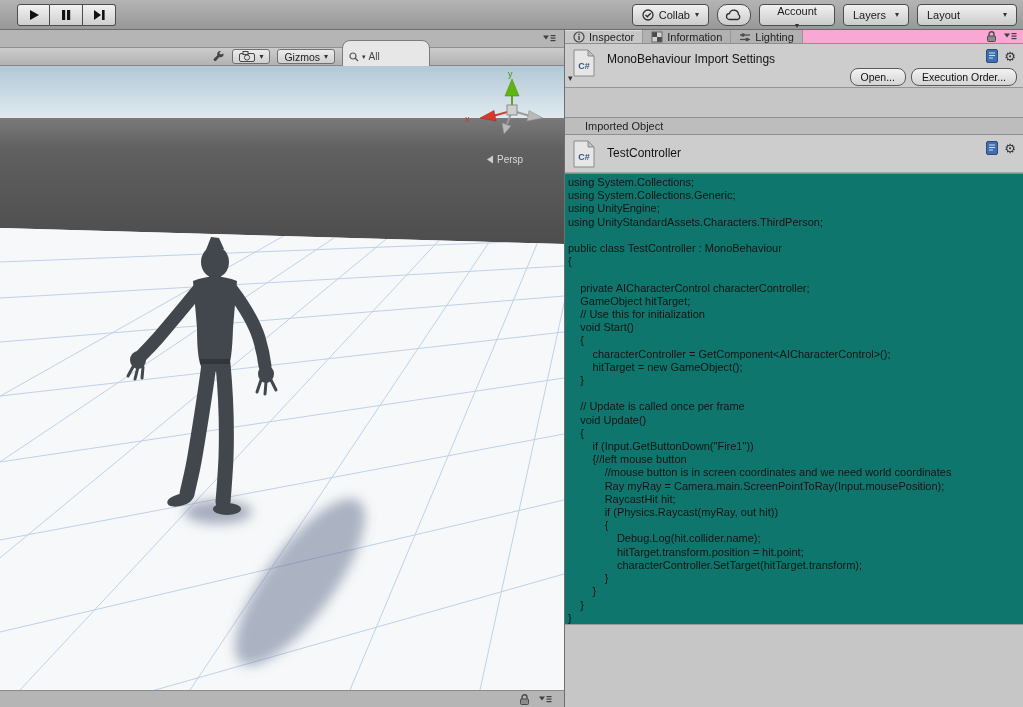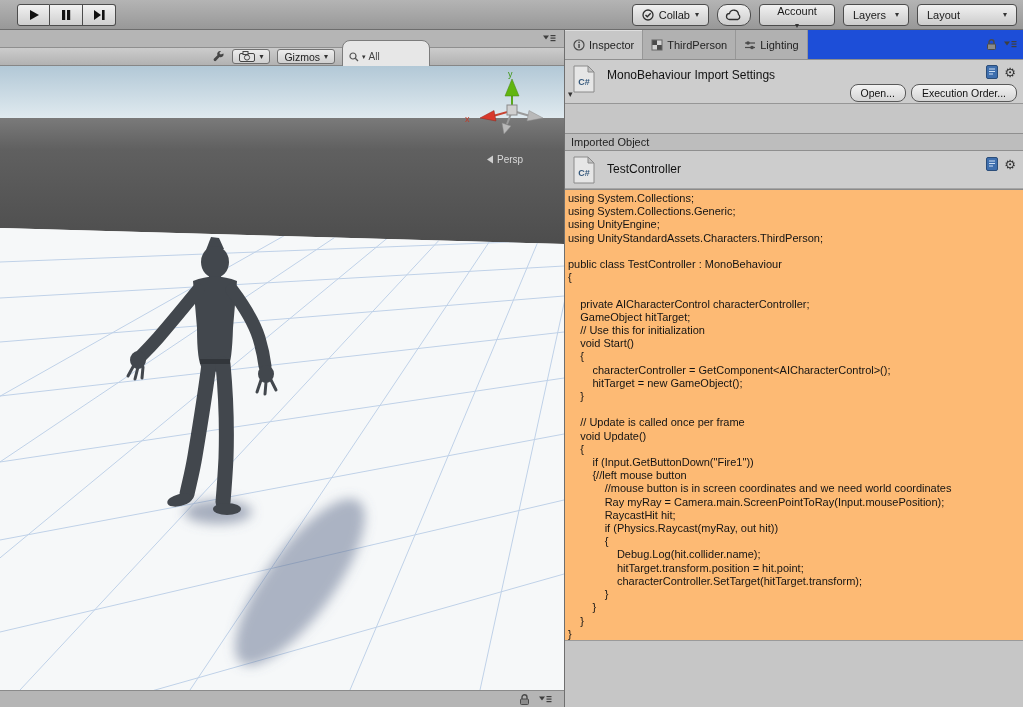--- a/index.html
+++ b/index.html
@@ -38,50 +38,50 @@
   .searchbox { width:88px; height:14px; background:#e7e7e7; border:1px solid #7c7c7c; border-radius:8px;
                display:flex; align-items:center; gap:3px; padding:16px 6px; font-size:10px; color:#444; }
   .searchbox .caret { font-size:7px; }
   .scene-view { position:relative; height:624px; background:#fff; overflow:hidden; cursor:default; }
   .pane-bottombar { height:17px; background:#b5b5b5; border-top:1px solid #8a8a8a;
                     display:flex; justify-content:flex-end; align-items:center; gap:8px; padding-right:12px; }
 
   
   .inspector { position:absolute; left:564px; top:30px; width:459px; height:677px;
                background:#c6c6c6; border-left:1px solid #6f6f6f; display:flex; flex-direction:column; }
-  .tabbar { height:30px; background:#1d4ed8; border-bottom:1px solid #8f8f8f; display:flex; align-items:stretch; }
+  .tabbar { height:14px; background:#f9a8d4; border-bottom:1px solid #8f8f8f; display:flex; align-items:stretch; }
   .tab { display:flex; align-items:center; gap:4px; padding:0 8px; font-size:11px; color:#222;
          border-right:1px solid #979797; background:#b1b1b1; cursor:default; }
   .tab.active { background:#c7c7c7; box-shadow: inset 0 1px 0 #dedede; }
   .tab-right { margin-left:auto; display:flex; align-items:center; gap:6px; padding-right:6px; }
 
   .insp-header { height:44px; background:#cdcdcd; border-bottom:1px solid #969696; position:relative; }
   .script-icon-big { position:absolute; left:7px; top:5px; }
   .foldout { position:absolute; left:3px; top:29px; font-size:9px; color:#333; }
   .insp-title { position:absolute; left:42px; top:8px; font-size:12px; color:#111; }
   .hdr-icons { position:absolute; right:7px; top:5px; display:flex; gap:6px; align-items:center; }
   .gear { font-size:13px; color:#333; line-height:1; }
   .hdr-buttons { position:absolute; right:6px; top:24px; display:flex; gap:5px; }
   .ubtn { height:17px; padding:8px 10px; font-size:10.5px; display:flex; align-items:center;
           background:linear-gradient(#f3f3f3,#d4d4d4); border:1px solid #595959; border-radius:8px; color:#111; }
 
   .insp-spacer { height:29px; }
   .section-bar { height:18px; background:#bdbdbd; border-top:1px solid #8f8f8f; border-bottom:1px solid #8f8f8f;
-                 font-size:11px; color:#222; display:flex; align-items:center; padding-left:6px; }
+                 font-size:11px; color:#222; display:flex; align-items:center; padding-left:20px; }
   .insp-header2 { height:38px; background:#cdcdcd; border-bottom:1px solid #a5a5a5; position:relative; }
   .script-icon-small { position:absolute; left:7px; top:5px; }
   .insp-title2 { position:absolute; left:42px; top:11px; font-size:12px; color:#111; }
   .hdr-icons2 { position:absolute; right:7px; top:6px; display:flex; gap:6px; align-items:center; }
 
   .assembly { height:56px; position:relative; }
   .assembly-title { position:absolute; left:13px; top:9px; font-weight:bold; font-size:11px; color:#111; }
   .f-label { position:absolute; left:13px; top:31px; font-size:11px; color:#222; }
   .f-value { position:absolute; left:181px; top:31px; font-size:11px; color:#222; }
 
-  .code { height:451px; background:#fdba74; border-top:1px solid #8a8a8a;
+  .code { height:451px; background:#0f766e; border-top:1px solid #8a8a8a;
           font:11px/13.2px "Liberation Sans","DejaVu Sans",sans-serif; color:#141414;
           padding:2px 0 0 3px; white-space:pre; overflow:hidden; }
   .insp-footer { flex:1; border-top:1px solid #9a9a9a; background:#c6c6c6; }
 </style>
 </head>
 <body>
 
 <div id="root">
 
   <header class="toolbar">
@@ -291,21 +291,21 @@
         <span>Inspector</span>
       </div>
       <div class="tab">
         <svg width="12" height="12">
           <rect x="1" y="1" width="5" height="5" fill="#4a4a4a"></rect>
             <rect x="6" y="1" width="5" height="5" fill="#d2d2d2"></rect>
           <rect x="1" y="6" width="5" height="5" fill="#d2d2d2"></rect>
             <rect x="6" y="6" width="5" height="5" fill="#4a4a4a"></rect>
           <rect x="1" y="1" width="10" height="10" fill="none" stroke="#666"></rect>
         </svg>
-        <span>ThirdPerson</span>
+        <span>Information</span>
       </div>
       <div class="tab">
         <svg width="12" height="12">
           <line x1="1" y1="4" x2="11" y2="4" stroke="#4a4a4a" stroke-width="1.2"></line>
             <circle cx="4" cy="4" r="1.8" fill="#4a4a4a"></circle>
           <line x1="1" y1="8.5" x2="11" y2="8.5" stroke="#4a4a4a" stroke-width="1.2"></line>
             <circle cx="8" cy="8.5" r="1.8" fill="#4a4a4a"></circle>
         </svg>
         <span>Lighting</span>
       </div>

